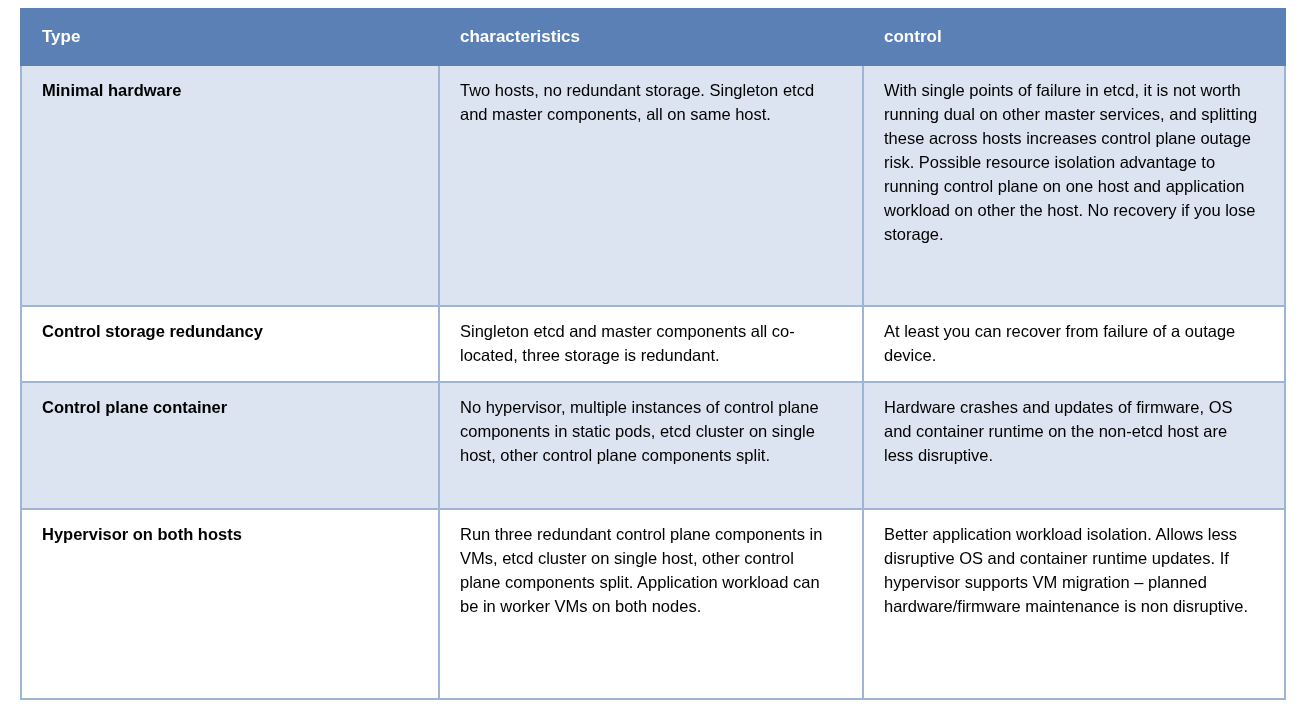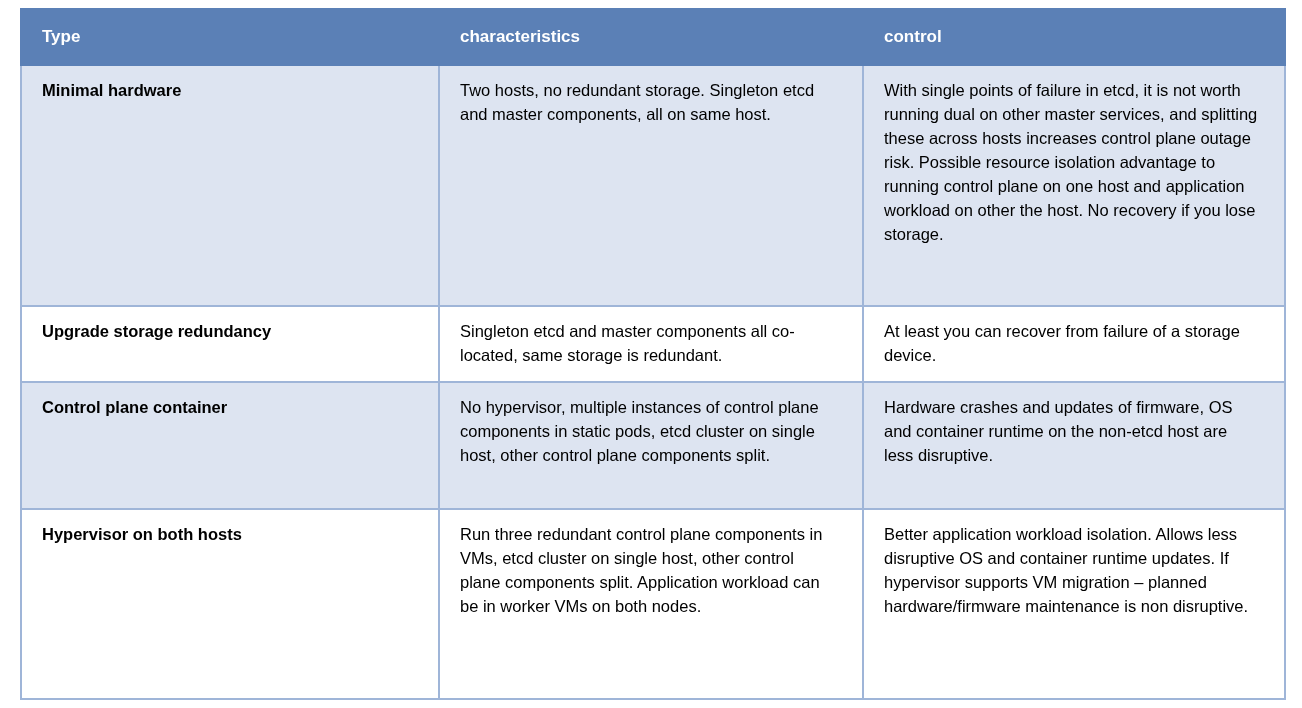--- a/index.html
+++ b/index.html
@@ -66,23 +66,23 @@
         <th>control</th>
       </tr>
     </thead>
     <tbody>
       <tr class="row-alt">
         <td class="cell-type">Minimal hardware</td>
         <td>Two hosts, no redundant storage. Singleton etcd and master components, all on same host.</td>
         <td>With single points of failure in etcd, it is not worth running dual on other master services, and splitting these across hosts increases control plane outage risk. Possible resource isolation advantage to running control plane on one host and application workload on other the host. No recovery if you lose storage.</td>
       </tr>
       <tr>
-        <td class="cell-type">Upgrade storage redundancy</td>
-        <td>Singleton etcd and master components all co-located, same storage is redundant.</td>
-        <td>At least you can recover from failure of a storage device.</td>
+        <td class="cell-type">Control storage redundancy</td>
+        <td>Singleton etcd and master components all co-located, three storage is redundant.</td>
+        <td>At least you can recover from failure of a outage device.</td>
       </tr>
       <tr class="row-alt">
         <td class="cell-type">Control plane container</td>
         <td>No hypervisor, multiple instances of control plane components in static pods, etcd cluster on single host, other control plane components split.</td>
         <td>Hardware crashes and updates of firmware, OS and container runtime on the non-etcd host are less disruptive.</td>
       </tr>
       <tr>
         <td class="cell-type">Hypervisor on both hosts</td>
         <td>Run three redundant control plane components in VMs, etcd cluster on single host, other control plane components split. Application workload can be in worker VMs on both nodes.</td>
         <td>Better application workload isolation. Allows less disruptive OS and container runtime updates. If hypervisor supports VM migration – planned hardware/firmware maintenance is non disruptive.</td>

